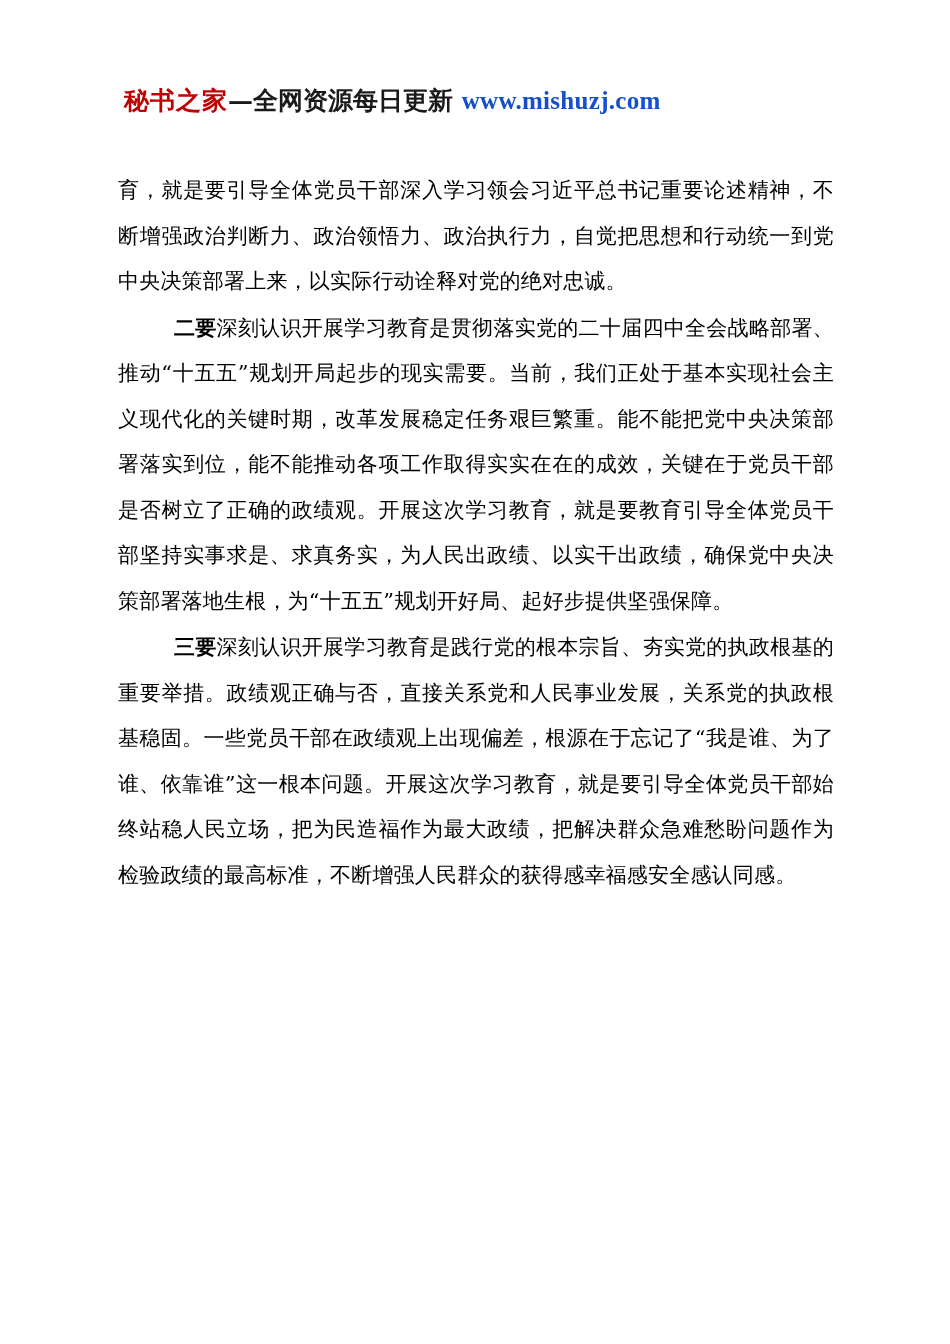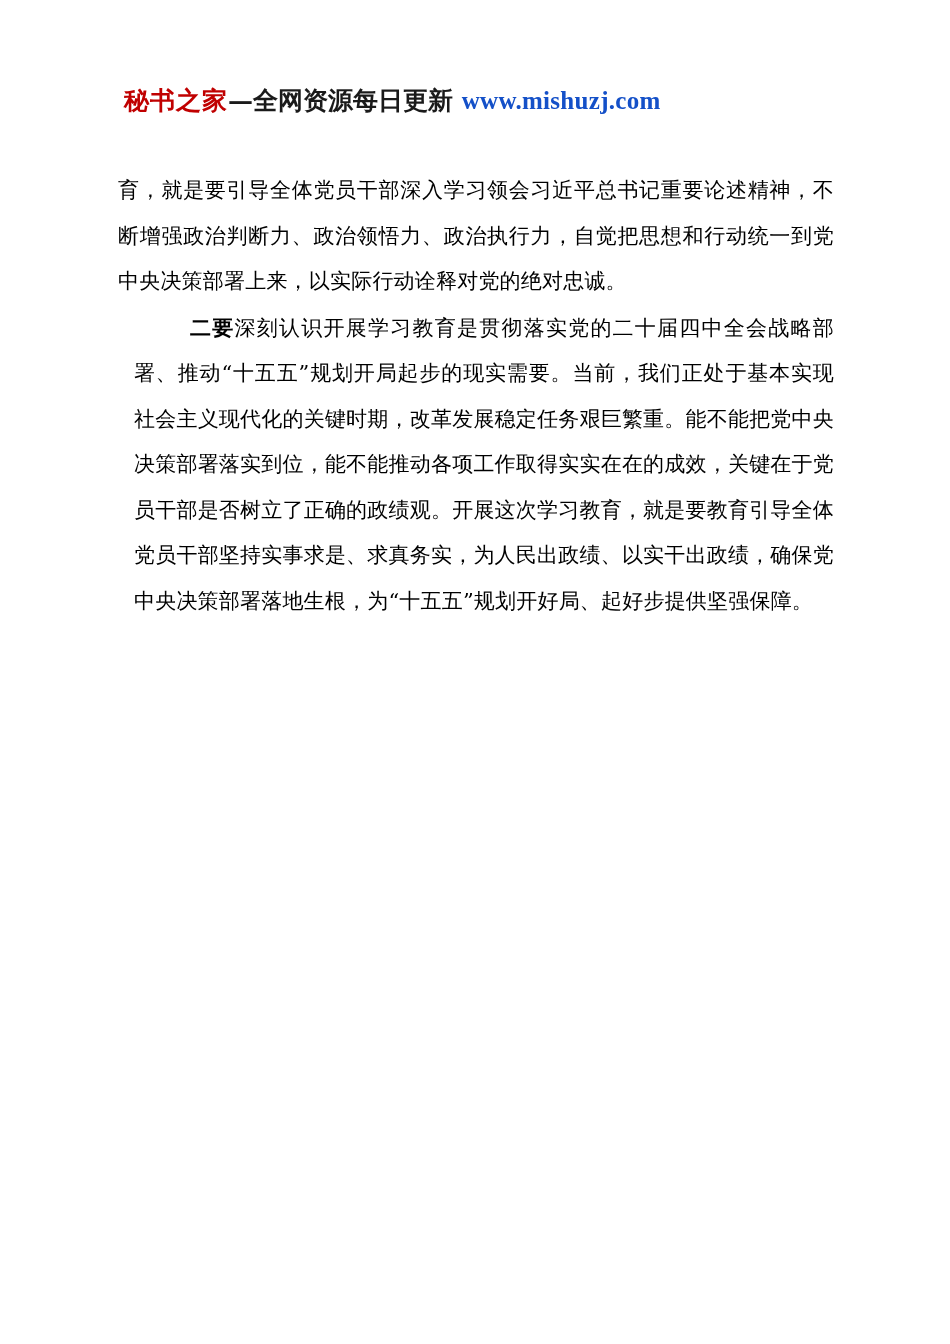--- a/index.html
+++ b/index.html
@@ -57,21 +57,20 @@
     font-size: 21px;
     line-height: 45.5px;
     color: #000000;
     text-align: justify;
     text-justify: inter-ideograph;
     letter-spacing: 0.2px;
     font-family: "DejaVu Serif", "Liberation Serif", serif;
   }
   p.indent {
     text-indent: 56px;
-    margin-left: 16px;
   }
   .lead {
     font-weight: bold;
   }
 </style>
 </head>
 <body>
 
 <div class="page">
 
@@ -82,16 +81,19 @@
   <div class="content">
 
     <p class="para">
       <span>育，就是要引导全体党员干部深入学习领会习近平总书记重要论述精神，不断增强政治判断力、政治领悟力、政治执行力，自觉把思想和行动统一到党中央决策部署上来，以实际行动诠释对党的绝对忠诚。</span>
     </p>
 
     <p class="para indent">
       <span class="lead">二要</span><span>深刻认识开展学习教育是贯彻落实党的二十届四中全会战略部署、推动“十五五”规划开局起步的现实需要。当前，我们正处于基本实现社会主义现代化的关键时期，改革发展稳定任务艰巨繁重。能不能把党中央决策部署落实到位，能不能推动各项工作取得实实在在的成效，关键在于党员干部是否树立了正确的政绩观。开展这次学习教育，就是要教育引导全体党员干部坚持实事求是、求真务实，为人民出政绩、以实干出政绩，确保党中央决策部署落地生根，为“十五五”规划开好局、起好步提供坚强保障。</span>
     </p>
 
+    <p class="para indent">
+      <span class="lead">三要</span><span>深刻认识开展学习教育是践行党的根本宗旨、夯实党的执政根基的重要举措。政绩观正确与否，直接关系党和人民事业发展，关系党的执政根基稳固。一些党员干部在政绩观上出现偏差，根源在于忘记了“我是谁、为了谁、依靠谁”这一根本问题。开展这次学习教育，就是要引导全体党员干部始终站稳人民立场，把为民造福作为最大政绩，把解决群众急难愁盼问题作为检验政绩的最高标准，不断增强人民群众的获得感幸福感安全感认同感。</span>
+    </p>
 
   </div>
 
 </div>
 
 </body></html>

